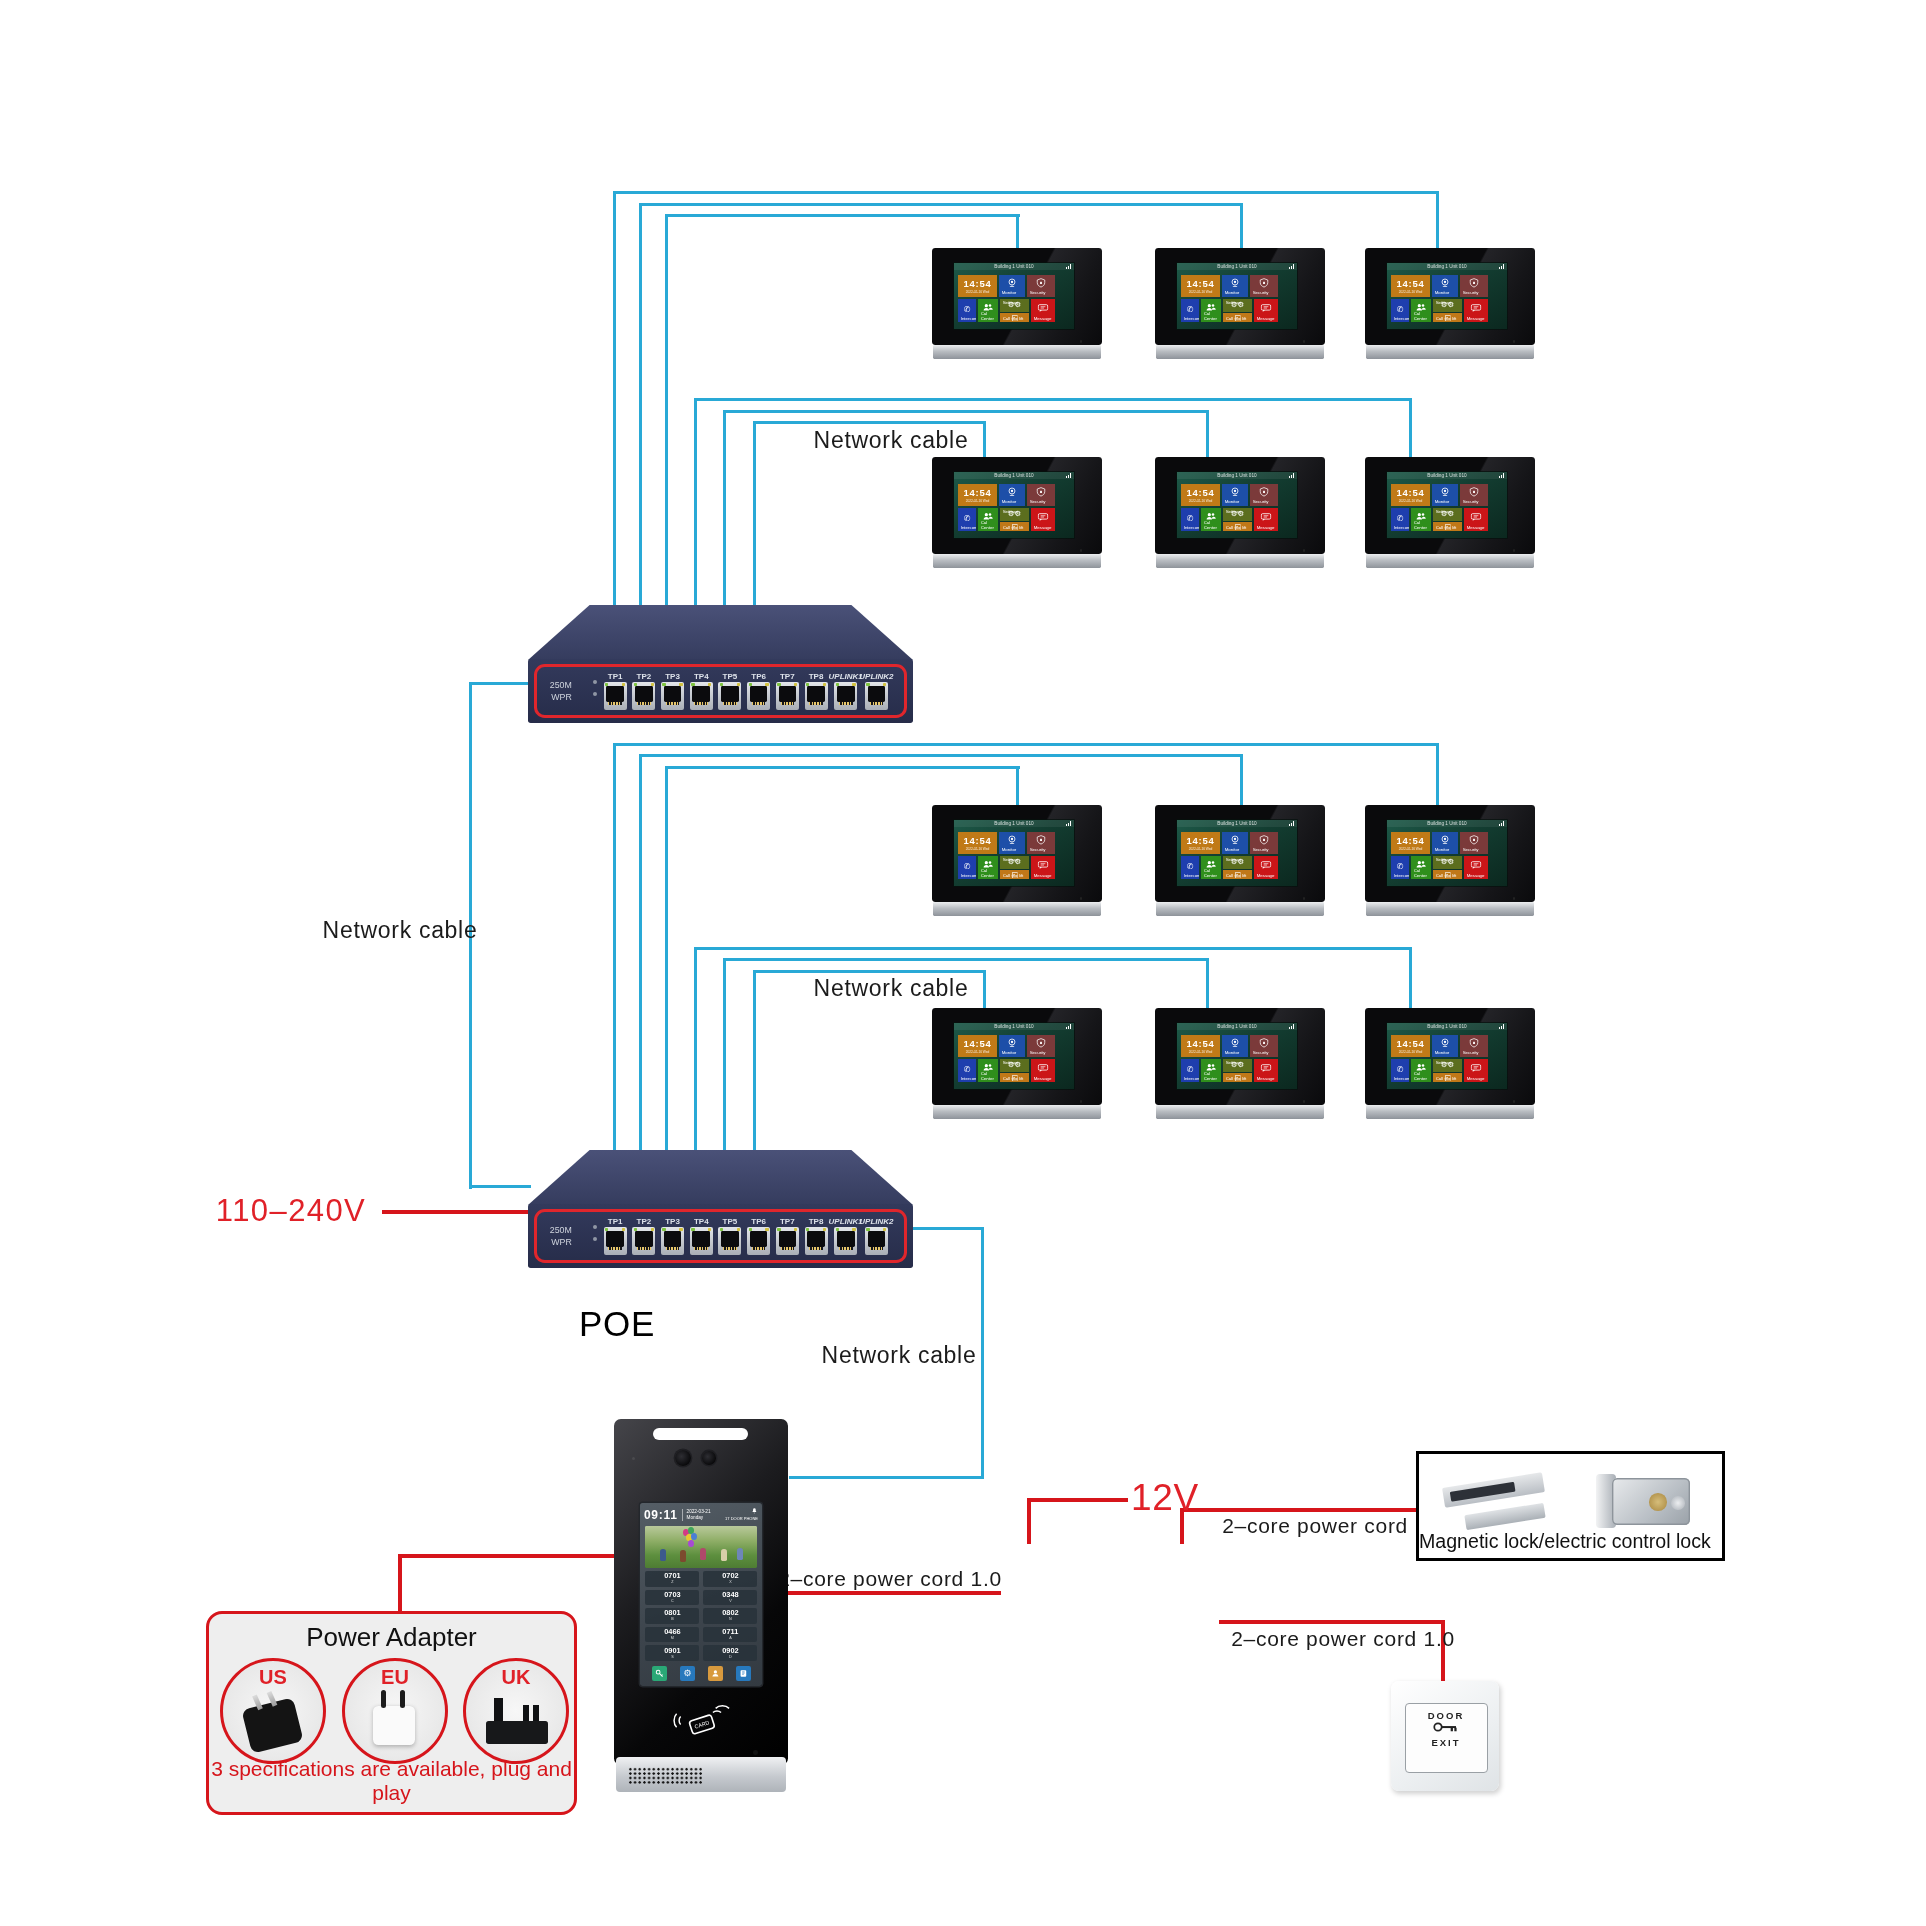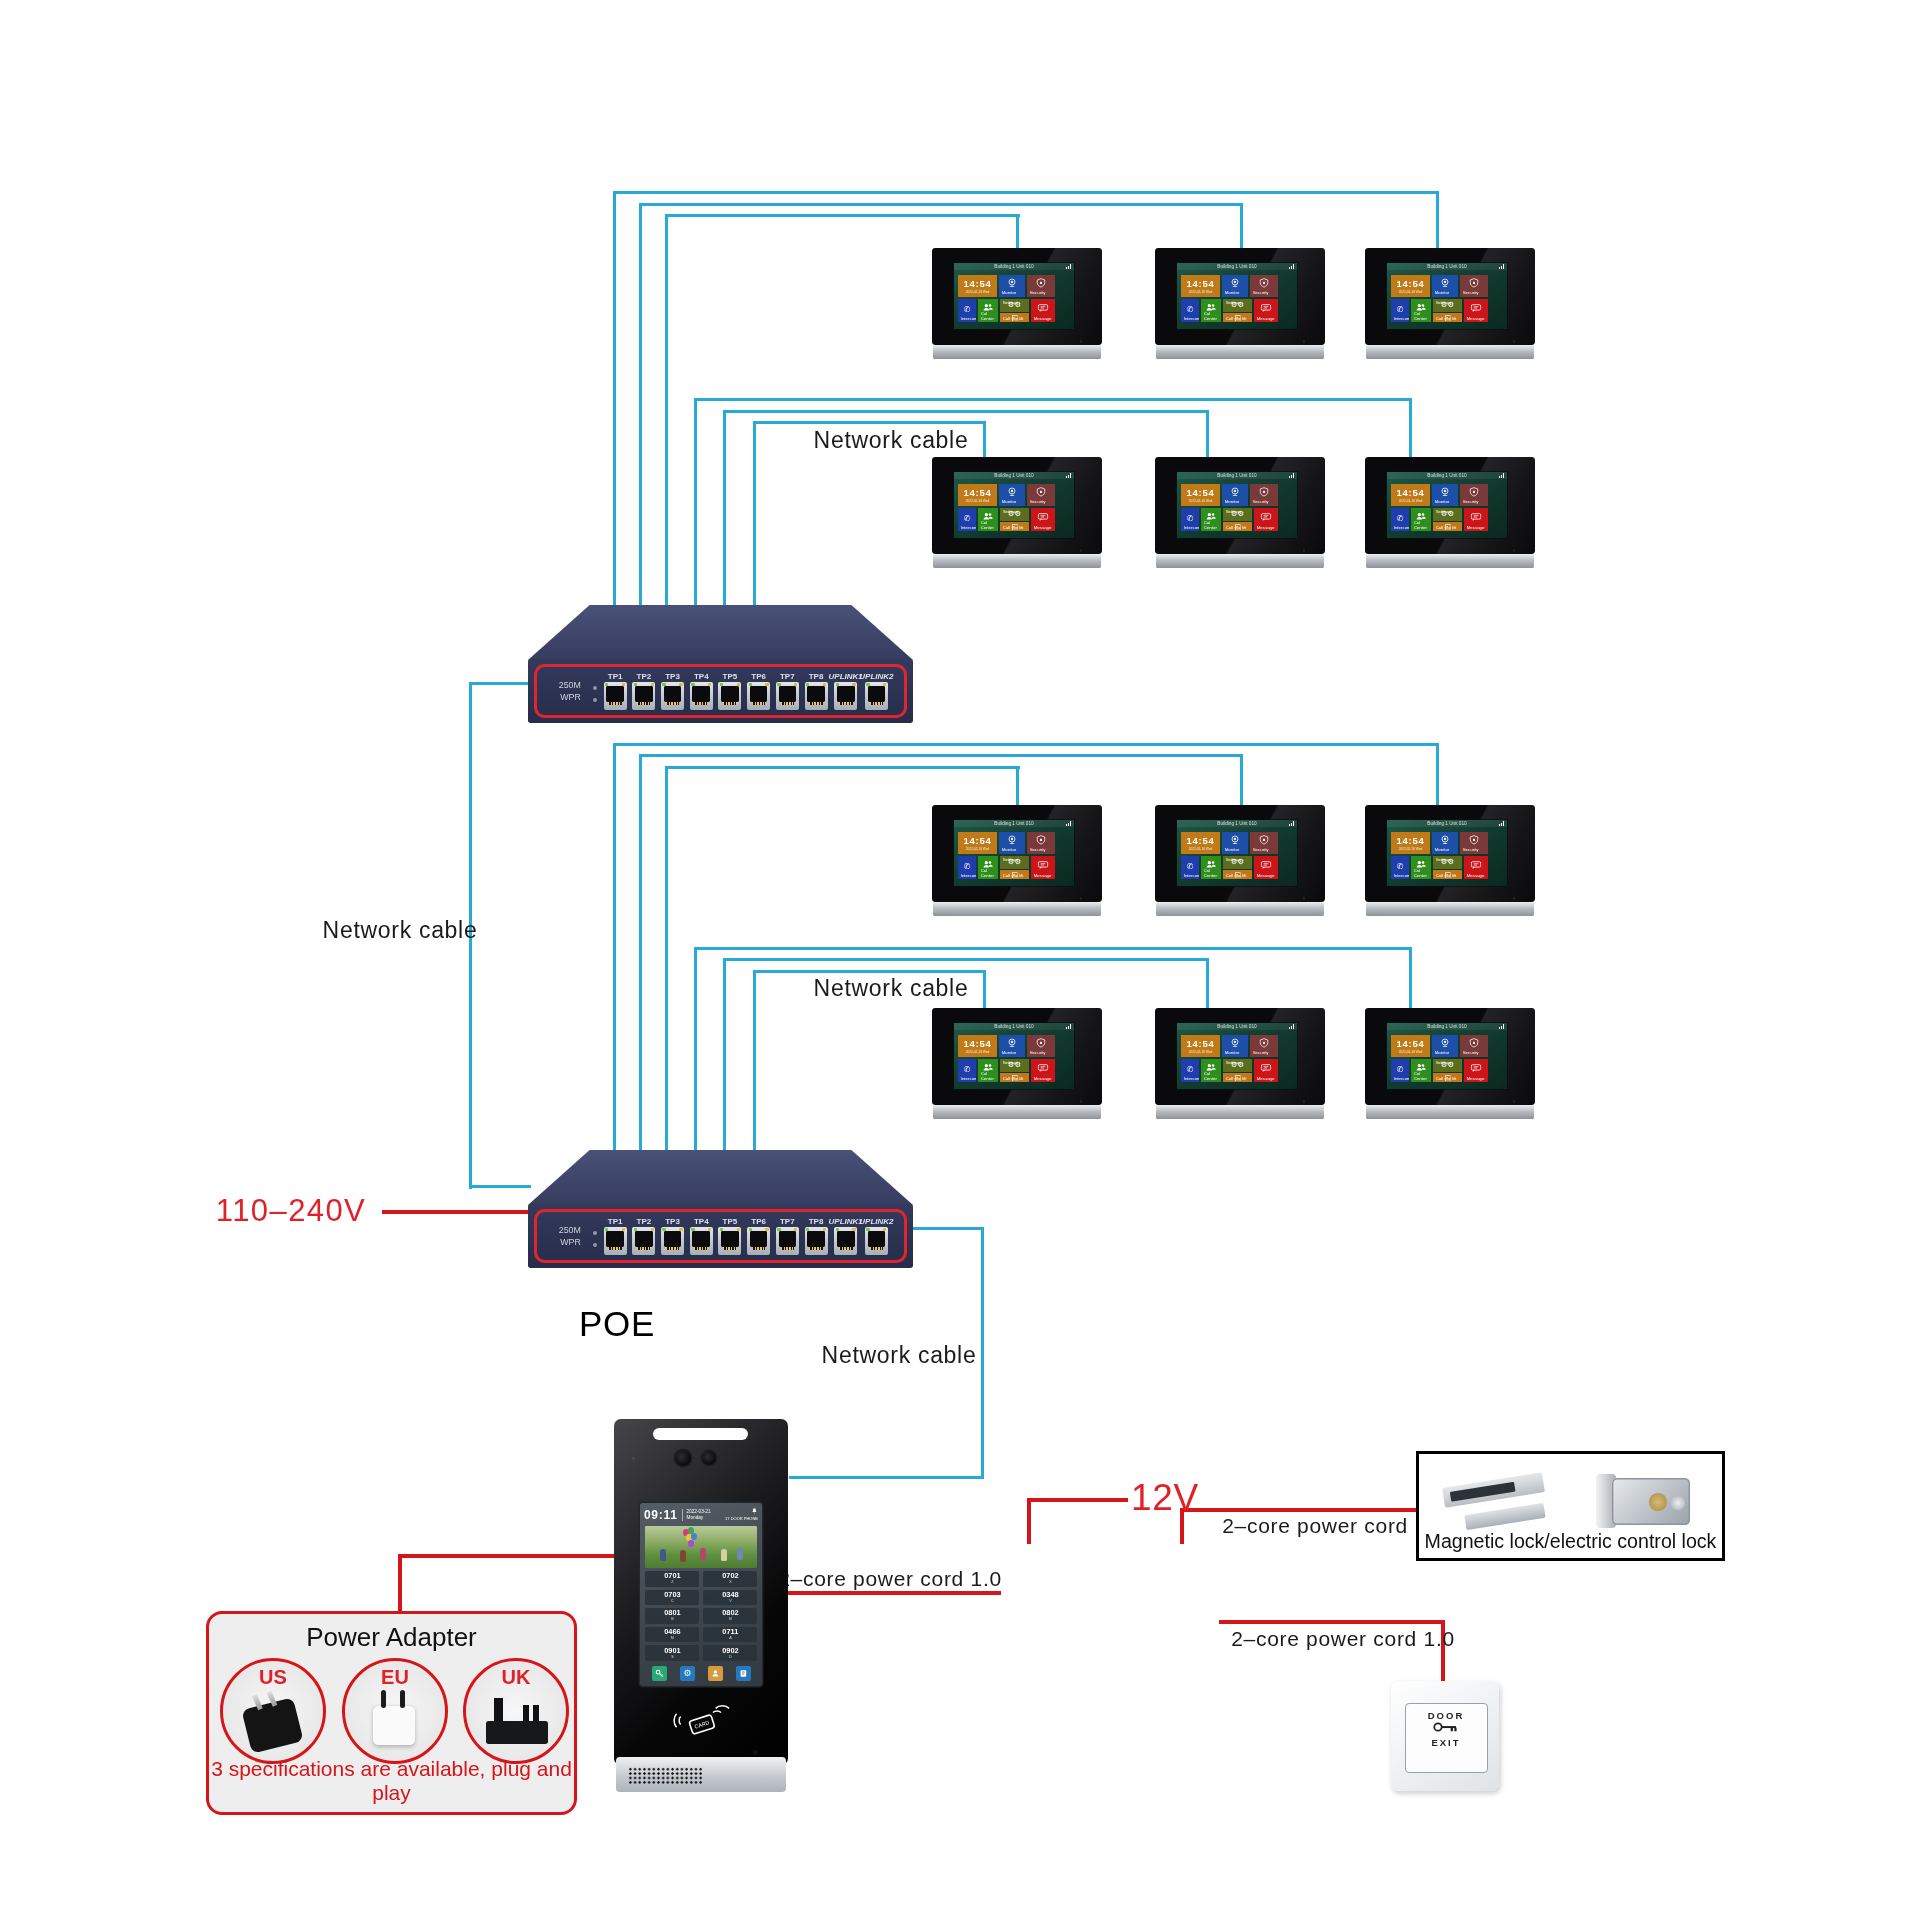--- a/index.html
+++ b/index.html
@@ -24,21 +24,21 @@
   .switch-slot{position:absolute;width:385px;height:118px;}
   .sw{position:relative;width:100%;height:100%;}
   .sw-top{position:absolute;left:0;top:0;width:100%;height:55px;
           background:linear-gradient(#4a5178,#353c5e);
           clip-path:polygon(16% 0,84% 0,100% 100%,0 100%);}
   .sw-face{position:absolute;left:0;top:54px;width:100%;height:64px;
            background:linear-gradient(#333a5c,#262c49);border-radius:2.7px;}
   .sw-red{position:absolute;left:6px;top:4.7px;right:6px;bottom:4.7px;
           border:3.4px solid #E0262C;border-radius:10.8px;display:flex;align-items:center;}
   .sw-leds{margin-left:10.8px;width:49px;color:#cfd4dd;font-size:8.8px;}
-  .led-row{display:flex;align-items:flex-end;gap:12px;justify-content:flex-end;margin:2px 0;}
+  .led-row{display:flex;align-items:flex-start;gap:21px;justify-content:flex-end;margin:2px 0;}
   .led-dot{width:4px;height:4px;border-radius:50%;background:#8f96a4;display:inline-block;}
   .sw-ports{display:flex;gap:2.7px;align-items:flex-start;margin-left:5.4px;}
   .port-cell{display:flex;flex-direction:column;align-items:center;width:26px;}
   .port-cell.upl{width:28px;}
   .port-label{color:#dde2ea;font-size:8px;font-weight:bold;line-height:9.5px;white-space:nowrap;}
   .port-label.two{display:flex;gap:0;}
   .rj45{margin-top:1.4px;width:23px;height:28px;background:linear-gradient(#e3e6ea,#a9aeb6);
         border-radius:2px;position:relative;}
   .rj45:before{content:"";position:absolute;left:2.7px;right:2.7px;top:3.4px;bottom:8px;background:#0b0b0d;border-radius:1.4px;}
   .rj45:after{content:"";position:absolute;left:4.7px;right:4.7px;bottom:5.4px;height:2.7px;
@@ -110,21 +110,21 @@
            background-image:radial-gradient(#101010 1.1px,transparent 1.4px);background-size:4.7px 4.4px;}
   .d-bdot{position:absolute;right:28px;top:-6.8px;width:4.7px;height:4.7px;border-radius:50%;background:#111;}
 
   
   .dualbox{position:absolute;left:1000px;top:1543px;width:222px;height:108px;background:#fff;
            border:4px solid #000;box-sizing:border-box;display:flex;flex-direction:column;
            align-items:center;justify-content:center;}
   .dualbox div{font-size:28px;color:#111;line-height:37px;}
   .maglock{position:absolute;left:1416px;top:1451px;width:309px;height:110px;background:#fff;
            border:3.4px solid #000;box-sizing:border-box;}
-  .maglock .cap{position:absolute;left:0;right:0;bottom:5.4px;text-align:center;font-size:19.6px;color:#111;}
+  .maglock .cap{position:absolute;left:0;right:0;bottom:5.4px;font-size:19.6px;color:#111;}
   .ml-bar{position:absolute;left:24px;top:26px;width:101px;height:20px;transform:rotate(-9deg);
           background:linear-gradient(#e6e8ea,#b9bec4);border-radius:2px;}
   .ml-bar:before{content:"";position:absolute;left:6.8px;top:4.7px;width:65px;height:10.8px;background:#2d3138;border-radius:1.4px;}
   .ml-plate{position:absolute;left:46px;top:55px;width:80px;height:15px;transform:rotate(-9deg);
           background:linear-gradient(#dfe2e5,#aab0b6);border-radius:2px;}
   .el-body{position:absolute;left:193px;top:24px;width:78px;height:47px;border-radius:5.4px;
           background:linear-gradient(135deg,#e8eaec,#b9bfc5 60%,#9aa1a8);box-shadow:inset 0 0 0 1.4px #8d949b;}
   .el-latch{position:absolute;left:177px;top:20px;width:20px;height:54px;border-radius:4px;
           background:linear-gradient(90deg,#f2f3f4,#a9afb6);}
   .el-cyl{position:absolute;border-radius:50%;}

